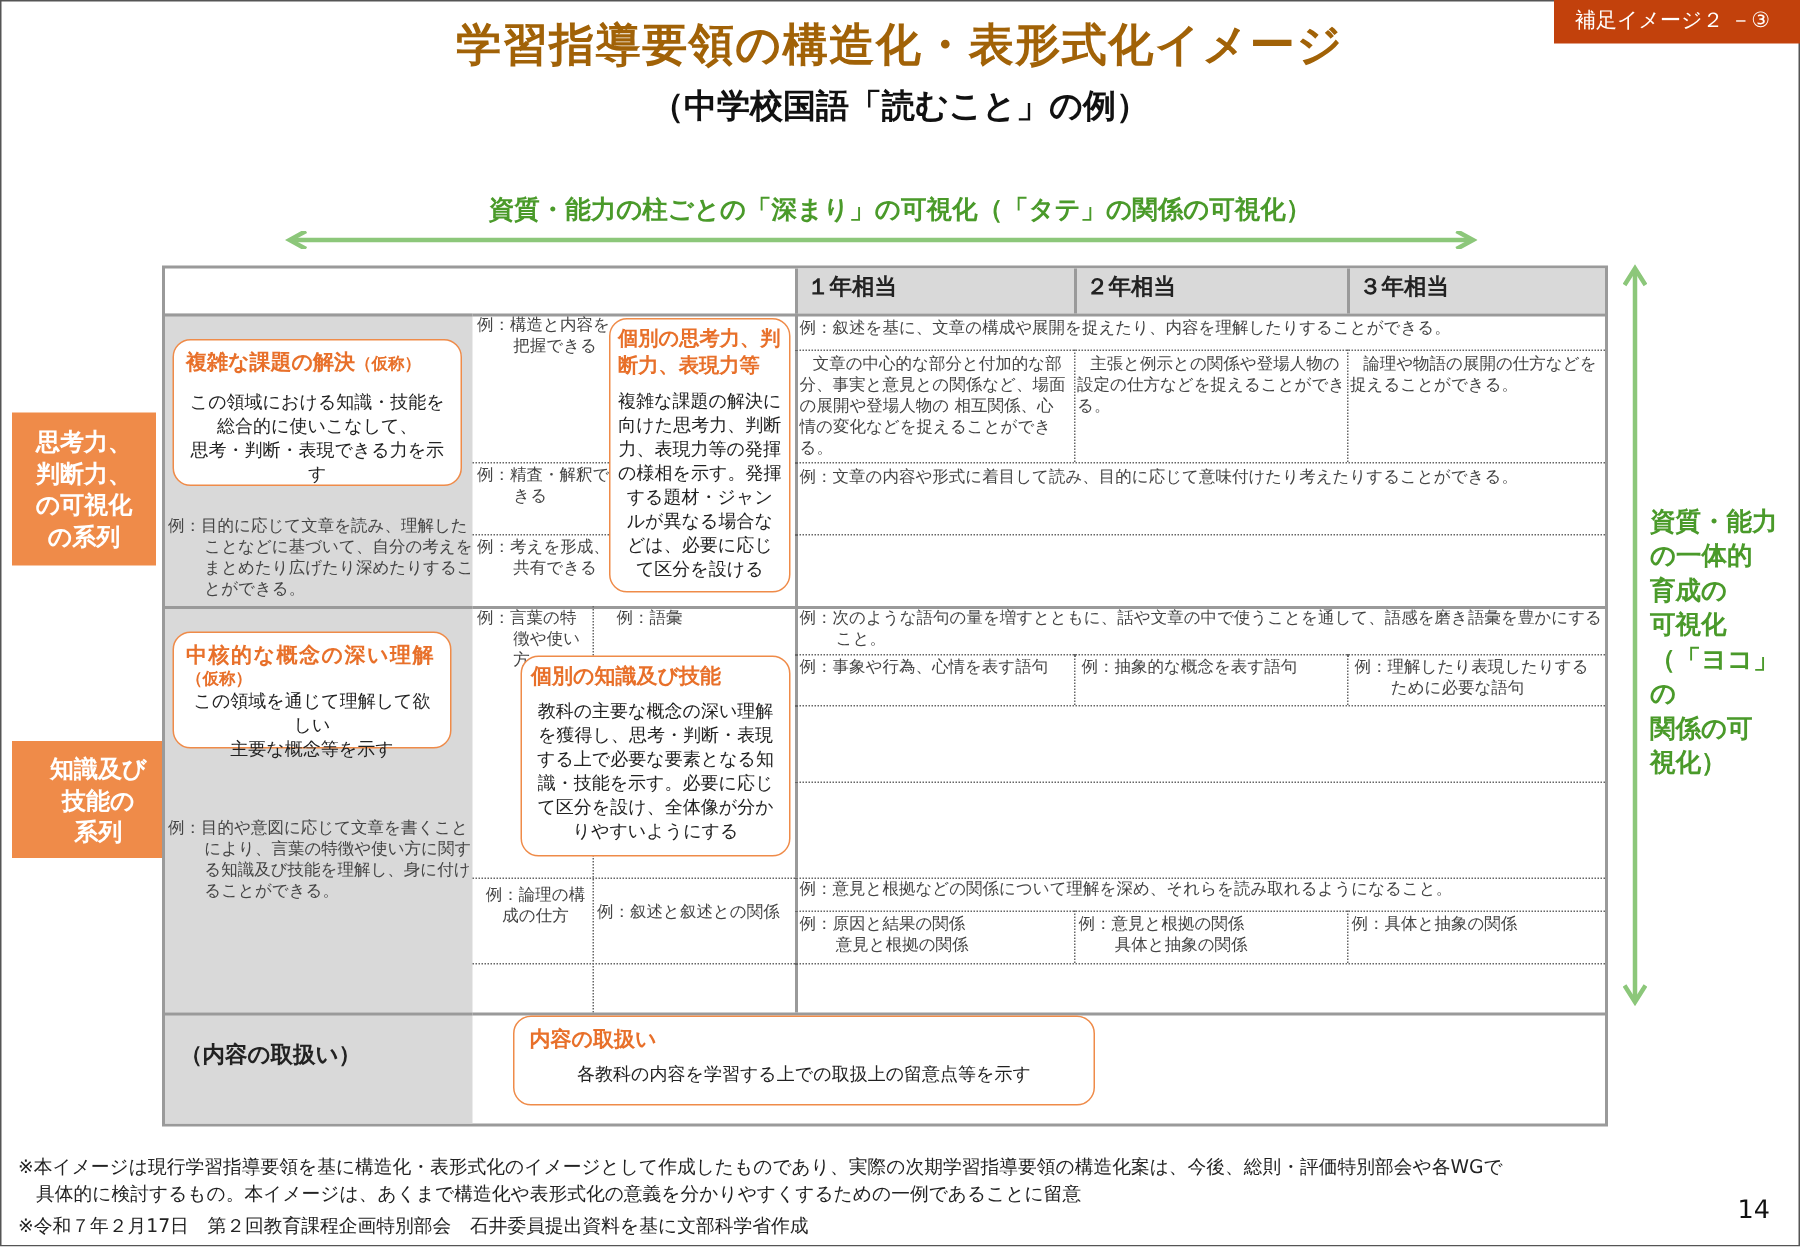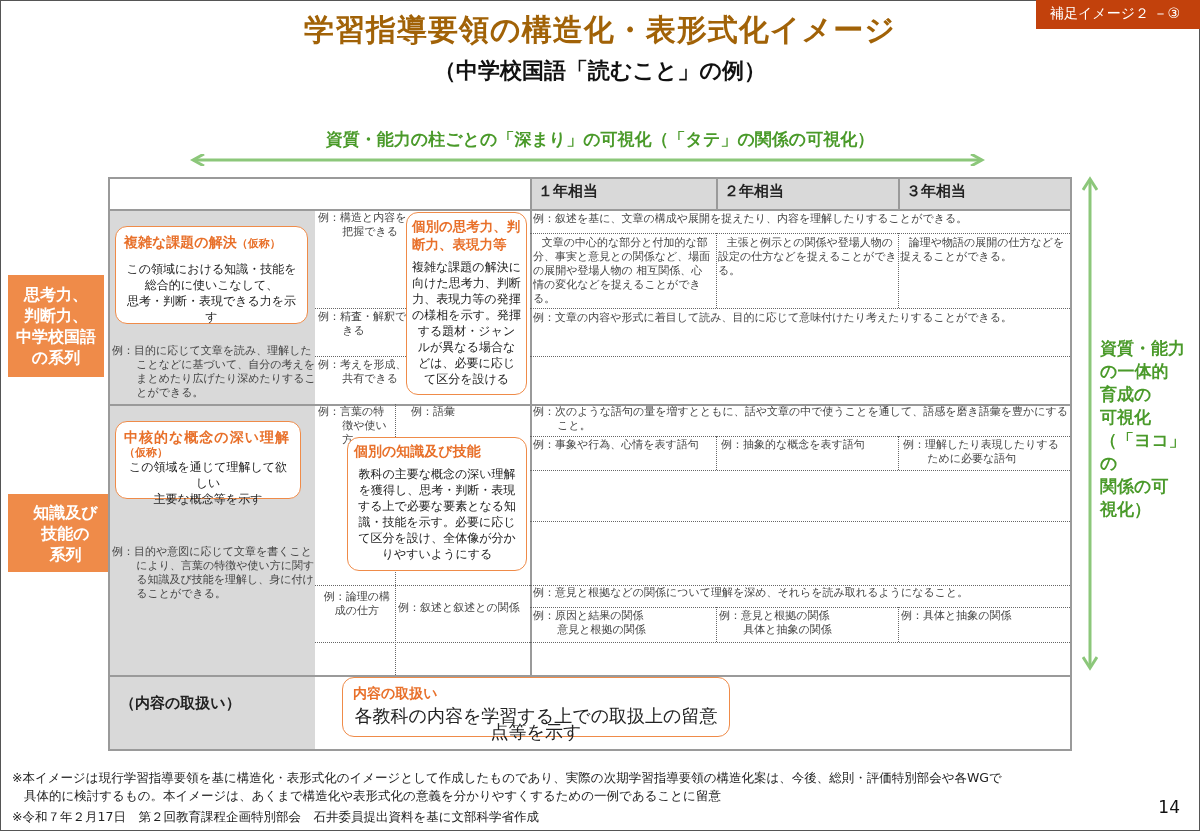--- a/index.html
+++ b/index.html
@@ -67,21 +67,21 @@
   <div>可視化</div>
   <div>（「ヨコ」の</div>
   <div>関係の可</div>
   <div>視化）</div>
 </div>
 
 <div class="abs side-box" style="left:8px;top:275px;width:96px;height:102px;">
   <div>
     <div>思考力、</div>
     <div>判断力、</div>
-    <div>中学校国語</div>
+    <div>の可視化</div>
     <div>の系列</div>
   </div>
 </div>
 <div class="abs side-box" style="left:8px;top:494px;width:115px;height:78px;">
   <div>
     <div>知識及び</div>
     <div>技能の</div>
     <div>系列</div>
   </div>
 </div>
@@ -176,19 +176,19 @@
 具体と抽象の関係</div>
 <div class="abs vline" style="left:898px;top:607px;height:35px;"></div>
 <div class="abs ex" style="left:901px;top:609px;width:165px;">例：具体と抽象の関係</div>
 <div class="abs hline" style="left:530px;top:642px;width:540px;"></div>
 
 <div class="abs grey solid-h" style="left:110px;top:675px;width:205px;height:74px;"></div>
 <div class="abs solid-h" style="left:315px;top:675px;width:755px;height:74px;"></div>
 <div class="abs" style="left:120px;top:694px;font-size:15px;font-weight:bold;color:#222;">（内容の取扱い）</div>
 <div class="abs obox" style="left:342px;top:677px;width:388px;height:60px;padding:6px 10px;">
   <div class="obox-title">内容の取扱い</div>
-  <div class="obox-body" style="margin-top:6px;font-size:18px;">各教科の内容を学習する上での取扱上の留意点等を示す</div>
+  <div class="obox-body" style="margin-top:6px;font-size:12px;">各教科の内容を学習する上での取扱上の留意点等を示す</div>
 </div>
 
 <div class="abs footnote" style="top:770px;">※本イメージは現行学習指導要領を基に構造化・表形式化のイメージとして作成したものであり、実際の次期学習指導要領の構造化案は、今後、総則・評価特別部会や各WGで</div>
 <div class="abs footnote" style="top:788px;left:24px;">具体的に検討するもの。本イメージは、あくまで構造化や表形式化の意義を分かりやすくするための一例であることに留意</div>
 <div class="abs footnote" style="top:809px;">※令和７年２月17日　第２回教育課程企画特別部会　石井委員提出資料を基に文部科学省作成</div>
 <div class="abs pagenum">14</div>
 
 </body></html>

